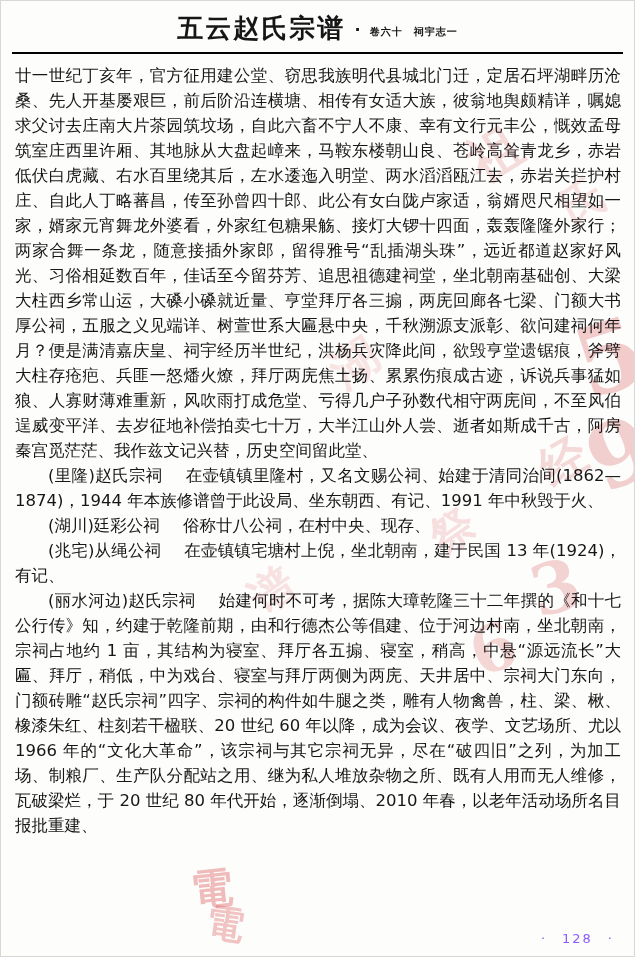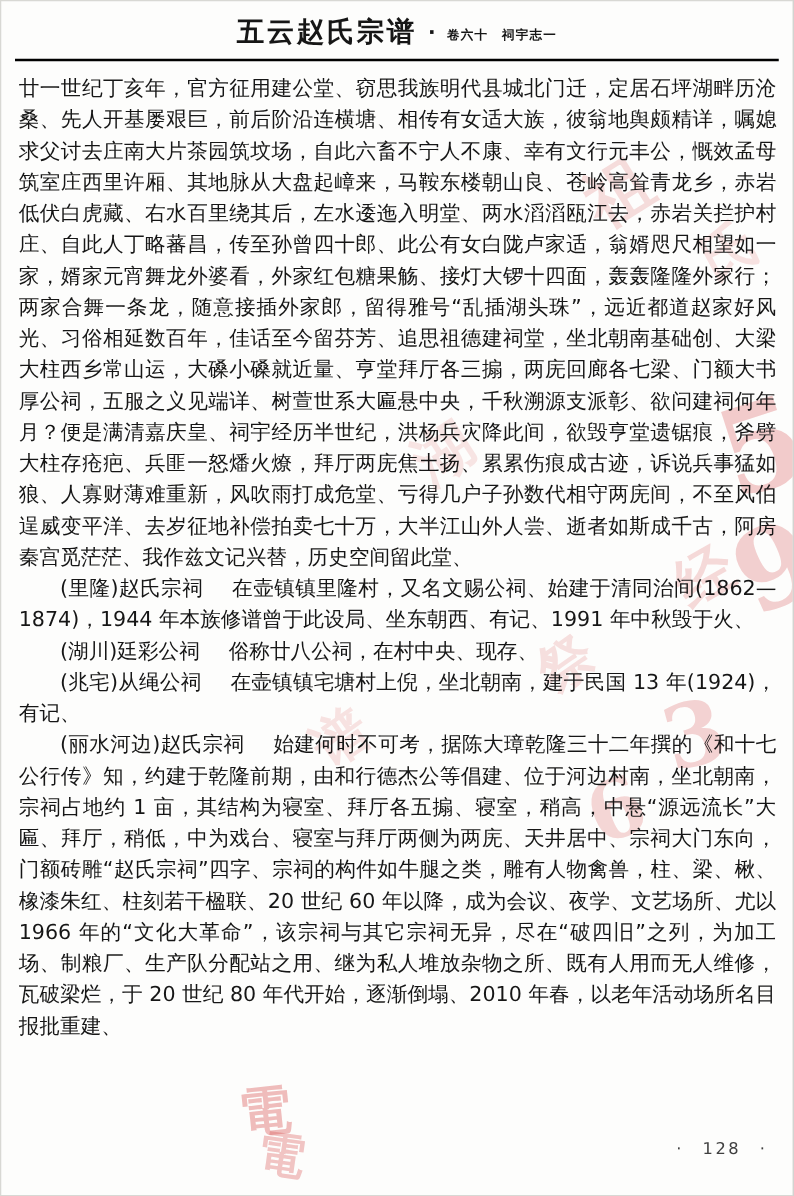--- a/index.html
+++ b/index.html
@@ -13,21 +13,21 @@
     color:#161616;
     box-sizing:border-box;
     border:1px solid #d8d8d4;
   }
   .header{
     text-align:center;
     padding-top:10px;
     white-space:nowrap;
   }
   .title-main{
-    font-size:22px;
+    font-size:26px;
     font-weight:bold;
     letter-spacing:2px;
   }
   .title-sep{
     font-size:16px;
     font-weight:bold;
     margin:0 4px;
     vertical-align:2px;
   }
   .title-sub{
@@ -49,24 +49,24 @@
     text-align:justify;
     z-index:2;
   }
   .content p{margin:0;padding:0;}
   p.entry{text-indent:2em;}
   p.verse{text-indent:0;}
   .entry-head{margin-right:1.4em;}
   .footer{
     position:absolute;
     right:20px;
-    bottom:28px;
+    bottom:8px;
     font-size:13px;
     letter-spacing:2px;
-    color:#404040;
+    color:#8b5cf6;
     z-index:2;
   }
   .wm-layer{
     position:absolute;
     left:0;top:0;width:635px;height:957px;
     pointer-events:none;
     z-index:1;
   }
   .wm{
     position:absolute;

